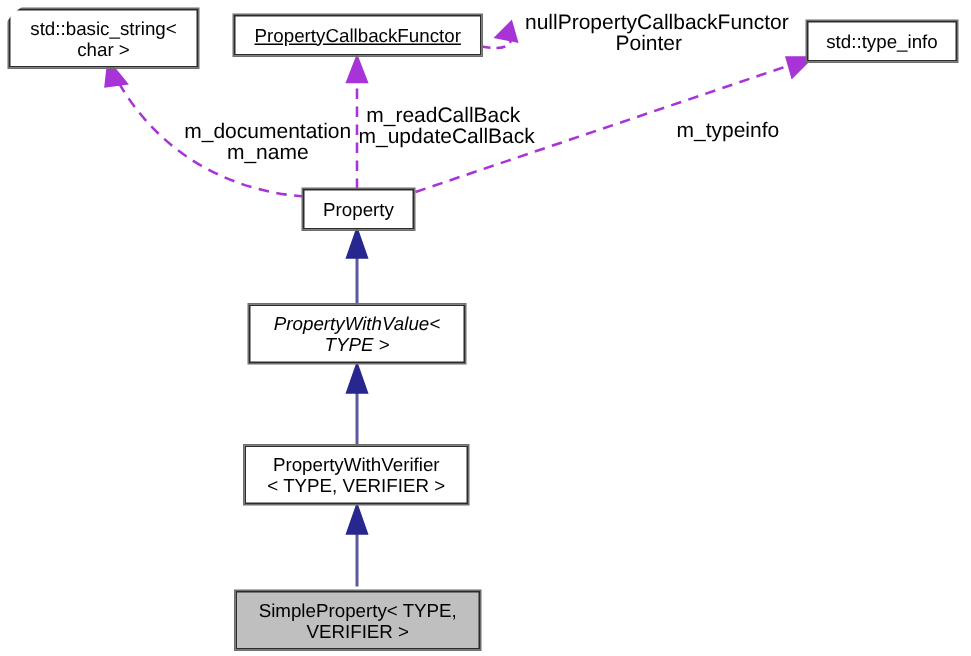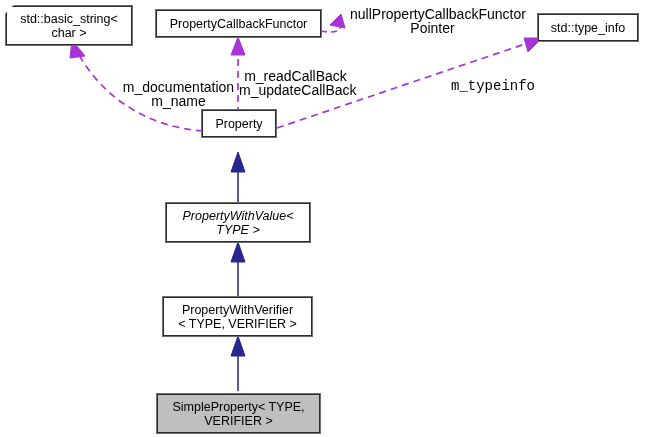--- a/index.html
+++ b/index.html
@@ -98,39 +98,39 @@
     <g>
       <line x1="238" y1="391" x2="238" y2="352" stroke="#5a5a9e" stroke-width="2"></line>
       <path d="M 238 336 L 245 356 L 231 356 Z" fill="#27278f" stroke="#27278f" stroke-width="1"></path>
     </g>
 
   </svg>
 
   <div class="node" style="left:6px; top:6px; width:126px; height:39px;">std::basic_string&lt;
 char &gt;</div>
 
-  <div class="node" style="left:156px; top:10px; width:165px; height:27px;">PropertyCallbackFunctor</div>
+  <div class="node" style="left:156px; top:10px; width:165px; height:27px;text-decoration:underline;">PropertyCallbackFunctor</div>
 
   <div class="node" style="left:538px; top:14px; width:100px; height:27px;">std::type_info</div>
 
-  <div class="node" style="left:202px; top:110px; width:74px; height:27px;">Property</div>
+  <div class="node" style="left:202px; top:126px; width:74px; height:27px;">Property</div>
 
   <div class="node" style="left:166px; top:203px; width:144px; height:39px;font-style:italic;">PropertyWithValue&lt;
 TYPE &gt;</div>
 
   <div class="node" style="left:163px; top:297px; width:149px; height:39px;">PropertyWithVerifier
 &lt; TYPE, VERIFIER &gt;</div>
 
   <div class="node highlight" style="left:157px; top:394px; width:163px; height:39px;">SimpleProperty&lt; TYPE,
 VERIFIER &gt;</div>
 
   <div class="edge-label" style="left:122px; top:80px; width:113px;">m_documentation
 m_name</div>
 
   <div class="edge-label" style="left:239px; top:69px; width:113px;">m_readCallBack
 m_updateCallBack</div>
 
   <div class="edge-label" style="left:350px; top:7px; width:165px;">nullPropertyCallbackFunctor
 Pointer</div>
 
-  <div class="edge-label" style="left:451px; top:79px; width:66px;font-family:Liberation Mono, monospace;">m_typeinfo</div>
+  <div class="edge-label" style="left:451px; top:79px; width:66px;">m_typeinfo</div>
 
 </div>
 
 </body></html>

